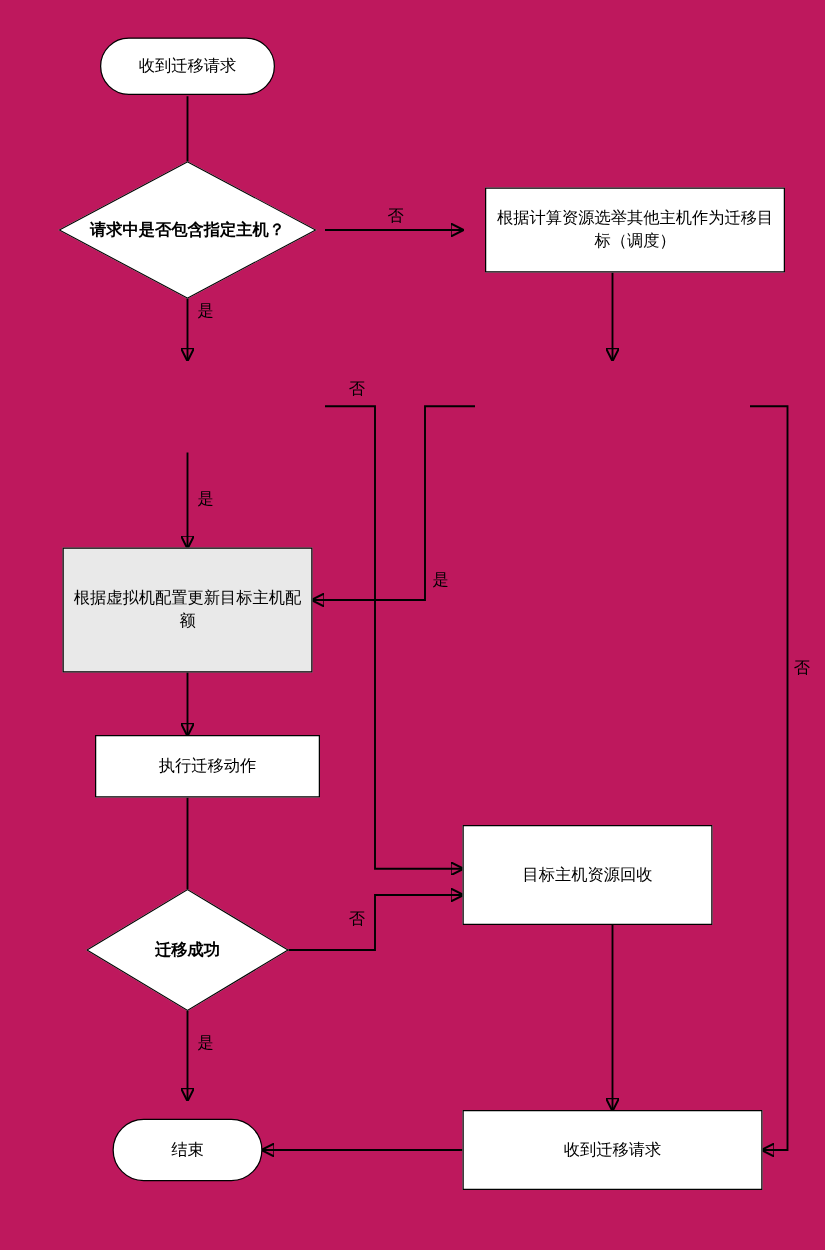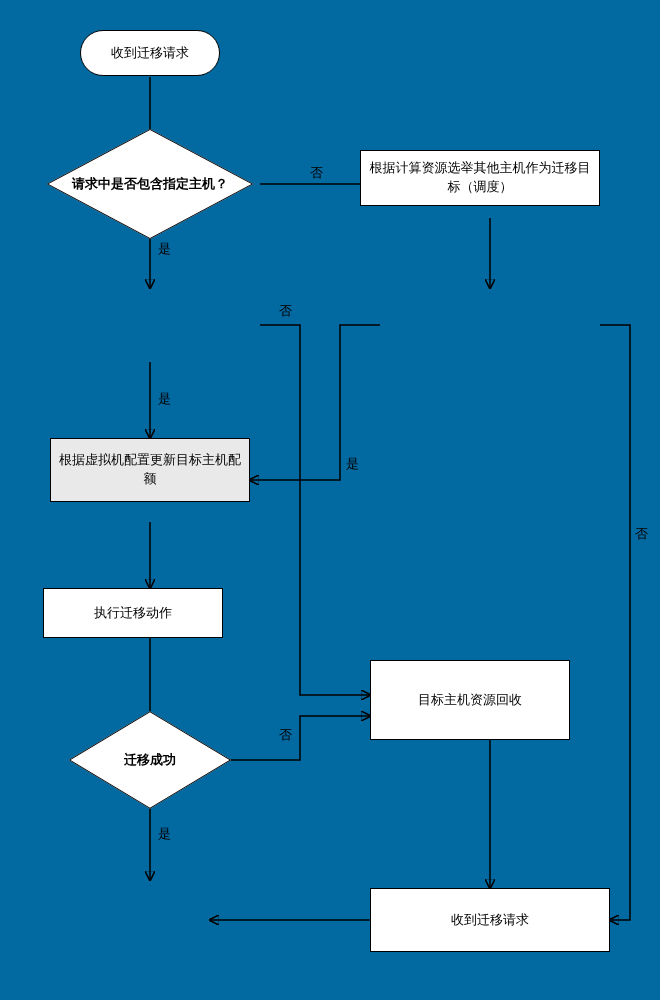--- a/index.html
+++ b/index.html
@@ -7,21 +7,21 @@
     padding: 0;
     background: #fff;
     font-family: "Microsoft YaHei", "SimSun", sans-serif;
     font-size: 13px;
     color: #000;
   }
   .canvas {
     position: relative;
     width: 660px;
     height: 1000px;
-    background: #0369a1;
+    background: #be185d;
   }
   .node {
     position: absolute;
     display: flex;
     align-items: center;
     justify-content: center;
     text-align: center;
     box-sizing: border-box;
     line-height: 1.45;
     padding: 4px 6px;
@@ -124,49 +124,52 @@
     <span>收到迁移请求</span>
   </div>
 
   <div class="diamond" style="left:40px; top:148px; width:220px; height:72px;">
     <div class="shape" style="width:112px; height:112px; transform: translate(-50%,-50%) rotate(45deg) skew(-17deg,-17deg);"></div>
     <div class="label">
         <span>请求中是否包含指定主机？</span>
       </div>
   </div>
 
-  <div class="node rect" style="left:360px; top:150px; width:240px; height:56px;">
+  <div class="node rect" style="left:388px; top:150px; width:240px; height:68px;">
     <span>根据计算资源选举其他主机作为迁移目标（调度）</span>
   </div>
 
 
 
-  <div class="node rect shaded" style="left:50px; top:438px; width:200px; height:64px;">
+  <div class="node rect shaded" style="left:50px; top:438px; width:200px; height:100px;">
     <span>根据虚拟机配置更新目标主机配额</span>
   </div>
 
-  <div class="node rect" style="left:43px; top:588px; width:180px; height:50px;">
+  <div class="node rect" style="left:76px; top:588px; width:180px; height:50px;">
     <span>执行迁移动作</span>
   </div>
 
   <div class="node rect" style="left:370px; top:660px; width:200px; height:80px;">
     <span>目标主机资源回收</span>
   </div>
 
   <div class="diamond" style="left:70px; top:728px; width:160px; height:64px;">
     <div class="shape" style="width:92px; height:92px; transform: translate(-50%,-50%) rotate(45deg) skew(-14deg,-14deg);"></div>
     <div class="label">
         <span>迁移成功</span>
       </div>
   </div>
 
   <div class="node rect" style="left:370px; top:888px; width:240px; height:64px;">
     <span>收到迁移请求</span>
   </div>
 
+  <div class="node terminator" style="left:90px; top:895px; width:120px; height:50px;">
+    <span>结束</span>
+  </div>
 
   <div class="edge-label" style="left:310px; top:164px;">否</div>
   <div class="edge-label" style="left:158px; top:240px;">是</div>
   <div class="edge-label" style="left:158px; top:390px;">是</div>
   <div class="edge-label" style="left:279px; top:302px;">否</div>
   <div class="edge-label" style="left:346px; top:455px;">是</div>
   <div class="edge-label" style="left:635px; top:525px;">否</div>
   <div class="edge-label" style="left:279px; top:726px;">否</div>
   <div class="edge-label" style="left:158px; top:825px;">是</div>
 

